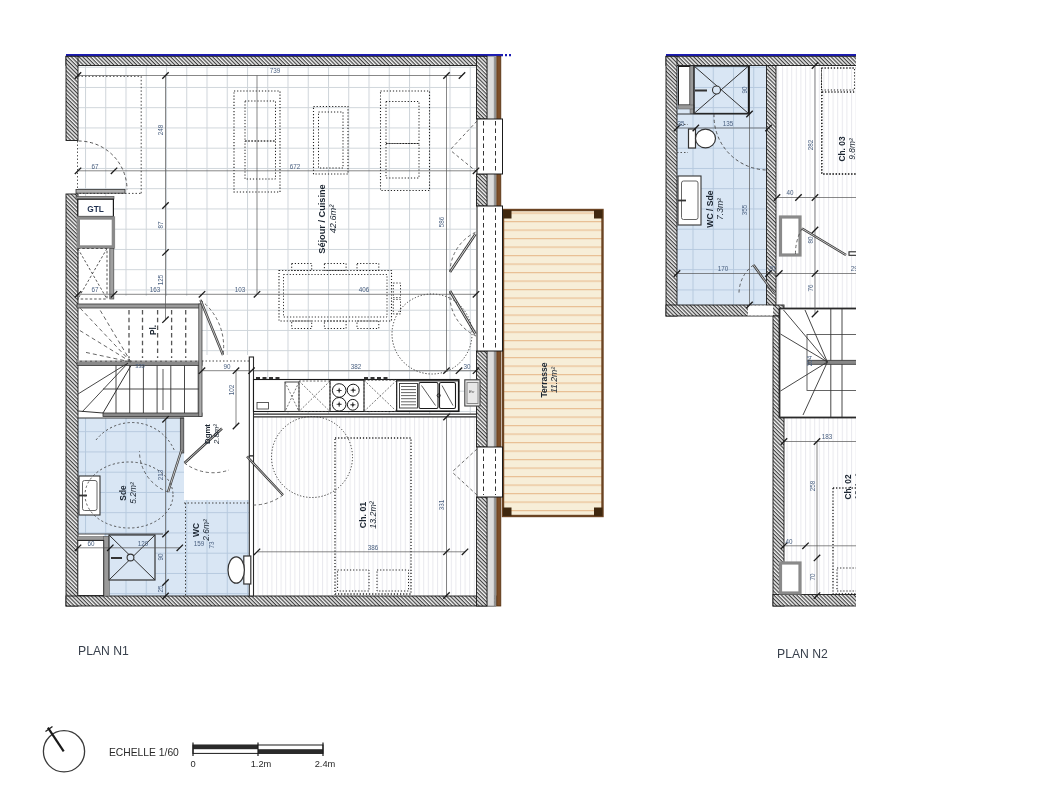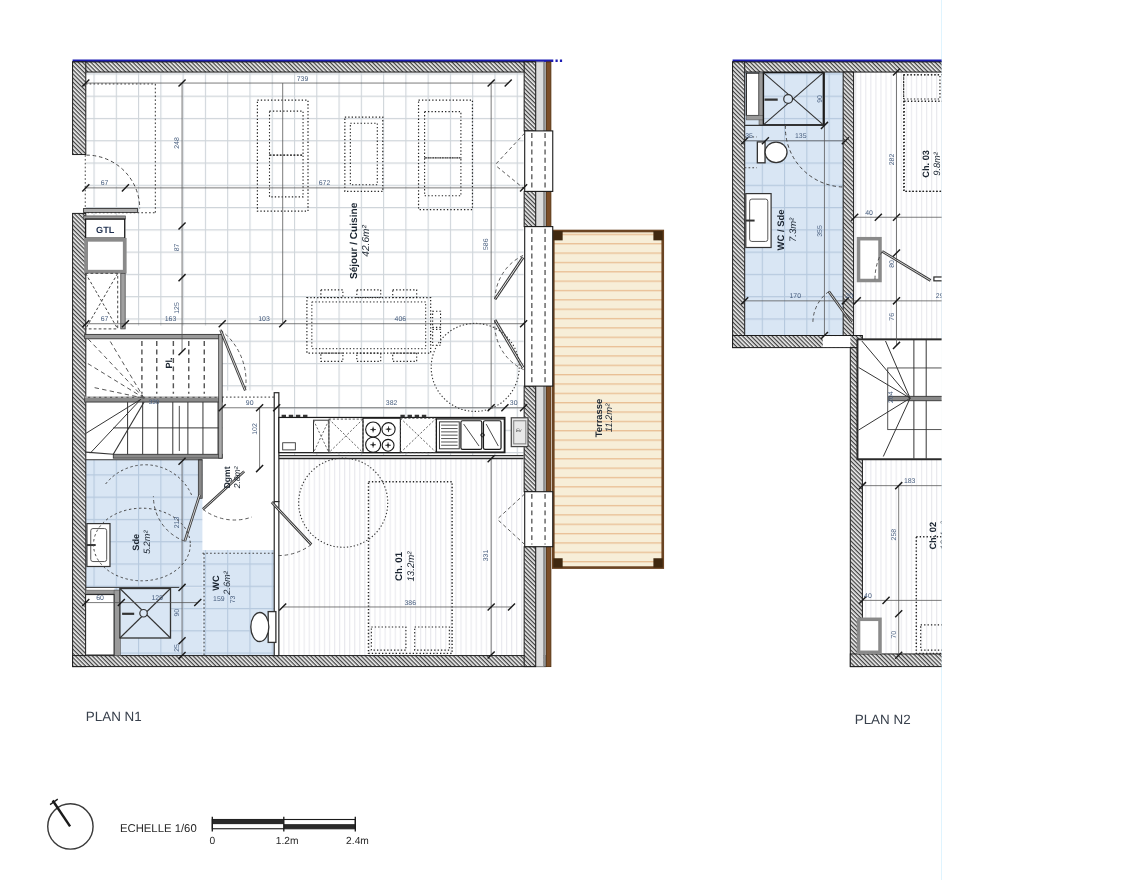--- a/index.html
+++ b/index.html
@@ -1,15 +1,15 @@
 <!DOCTYPE html>
 <html><head><meta charset="utf-8">
 <style>
 html,body{margin:0;padding:0;background:#fff;}
-#page{width:856px;height:800px;position:relative;background:#7dd3fc;overflow:hidden;}
+#page{width:856px;height:800px;position:relative;background:#f97316;overflow:hidden;}
 text{font-family:"Liberation Sans",sans-serif;}
 </style></head><body>
 <div id="page">
 <svg width="1042" height="800" viewBox="0 0 1042 800">
 <defs>
 <pattern id="hat" width="2.7" height="2.7" patternUnits="userSpaceOnUse" patternTransform="rotate(45)">
 <rect width="2.7" height="2.7" fill="#f0f0f0"></rect>
           <rect width="2.7" height="1.15" fill="#3f3f3f"></rect>
         </pattern>
 <pattern id="grid" x="4" y="5.95" width="20.25" height="20.25" patternUnits="userSpaceOnUse">

